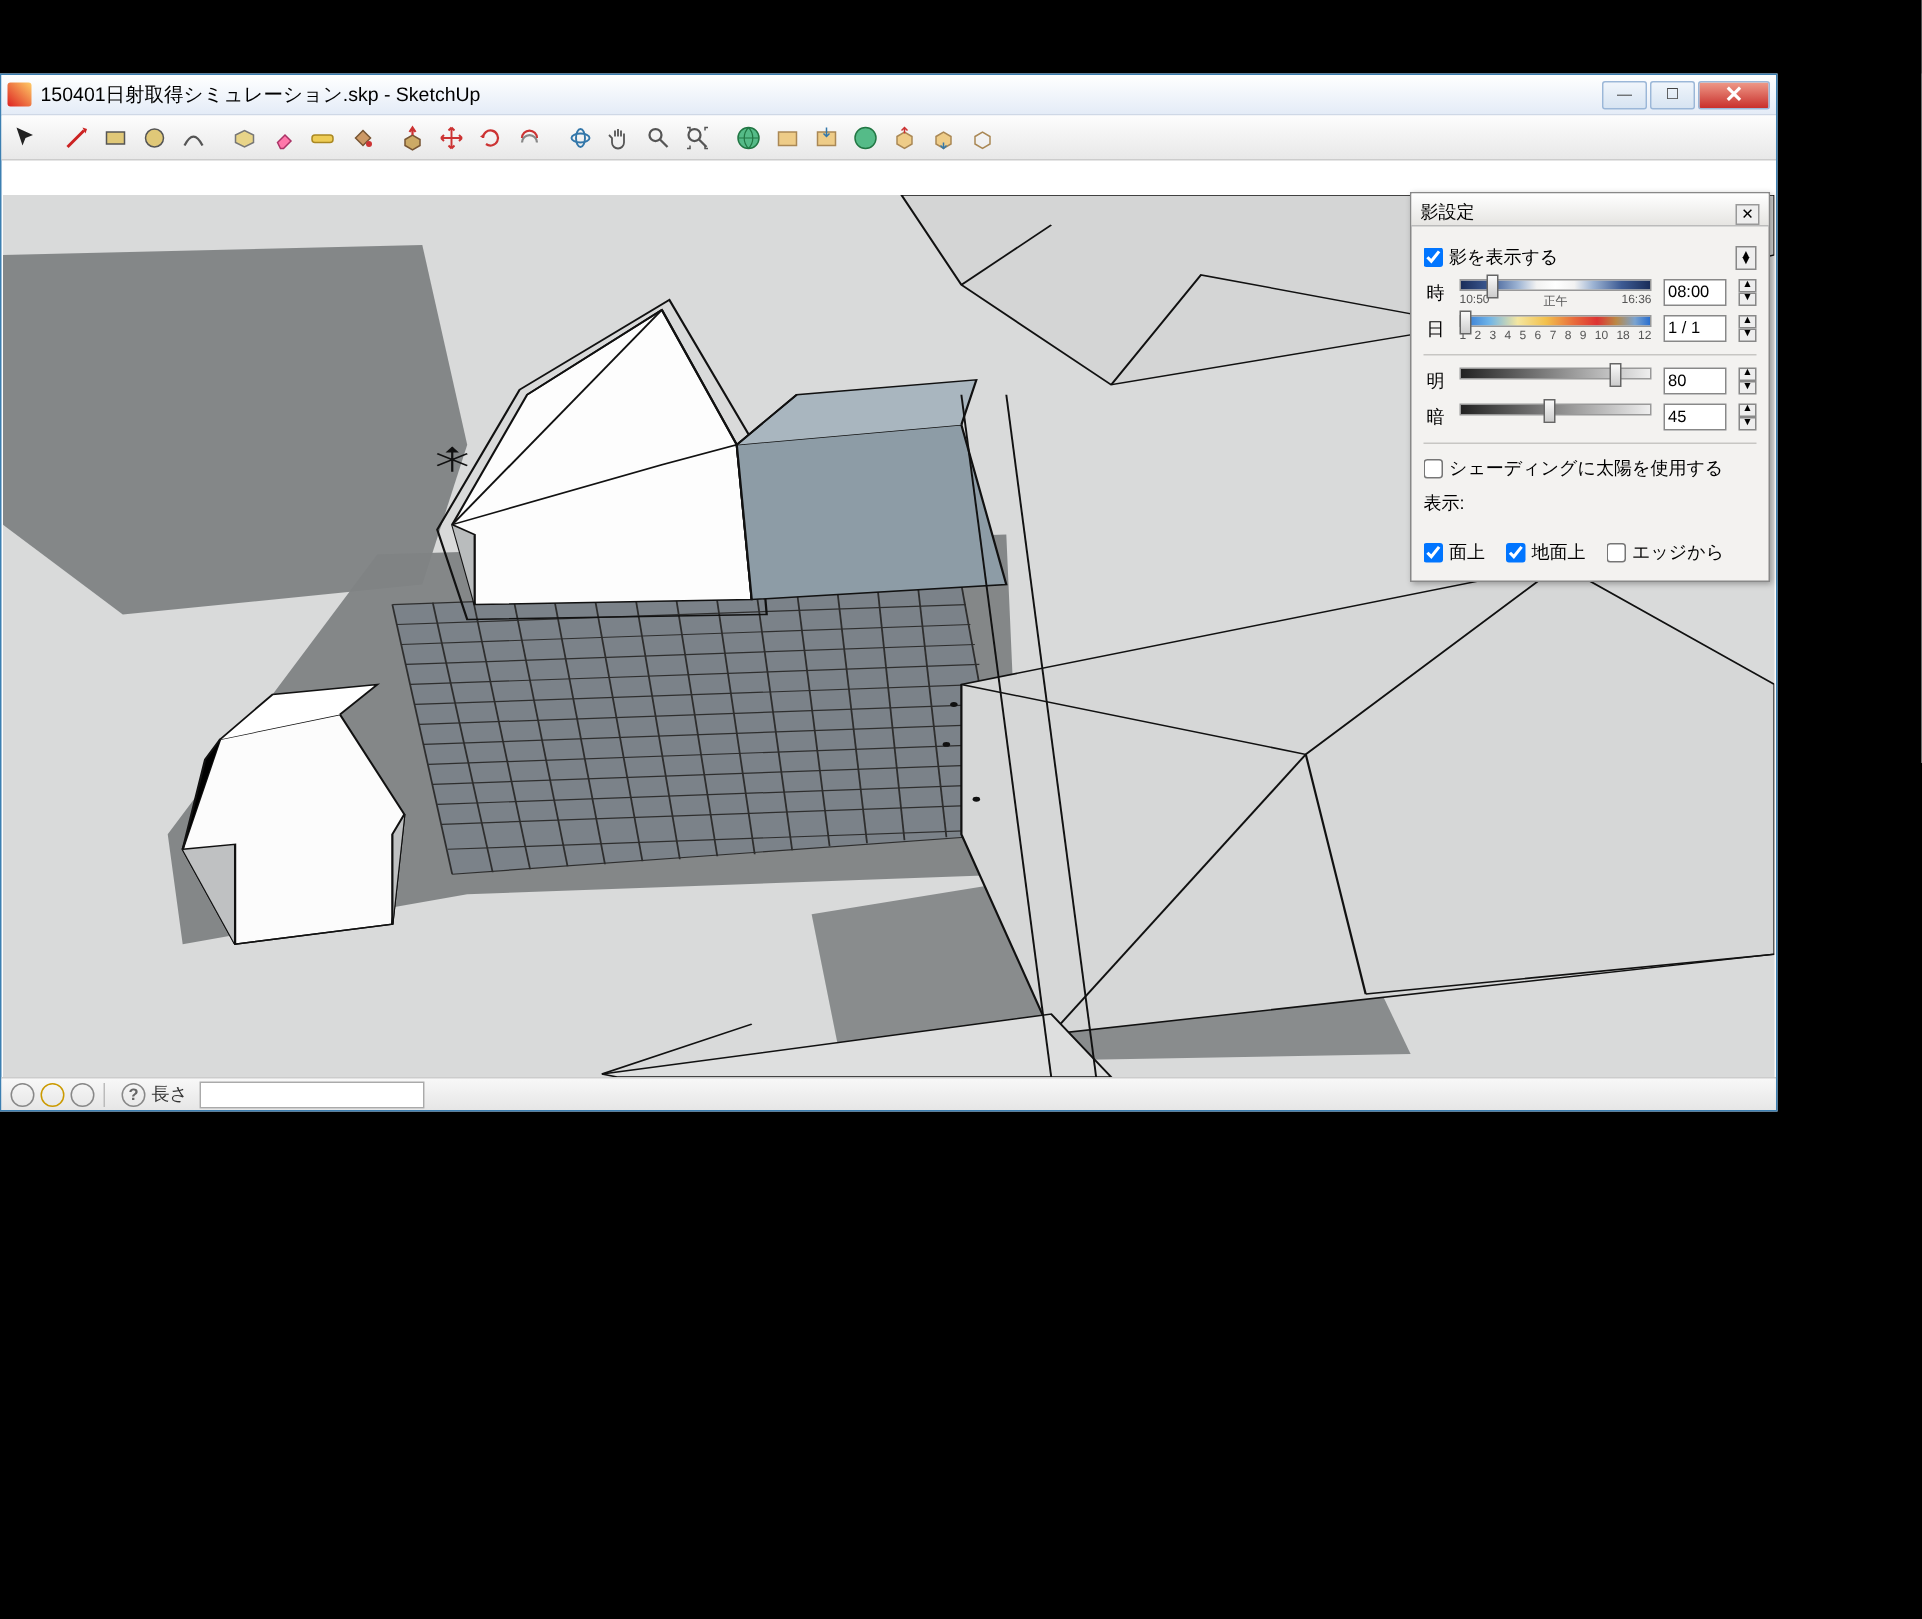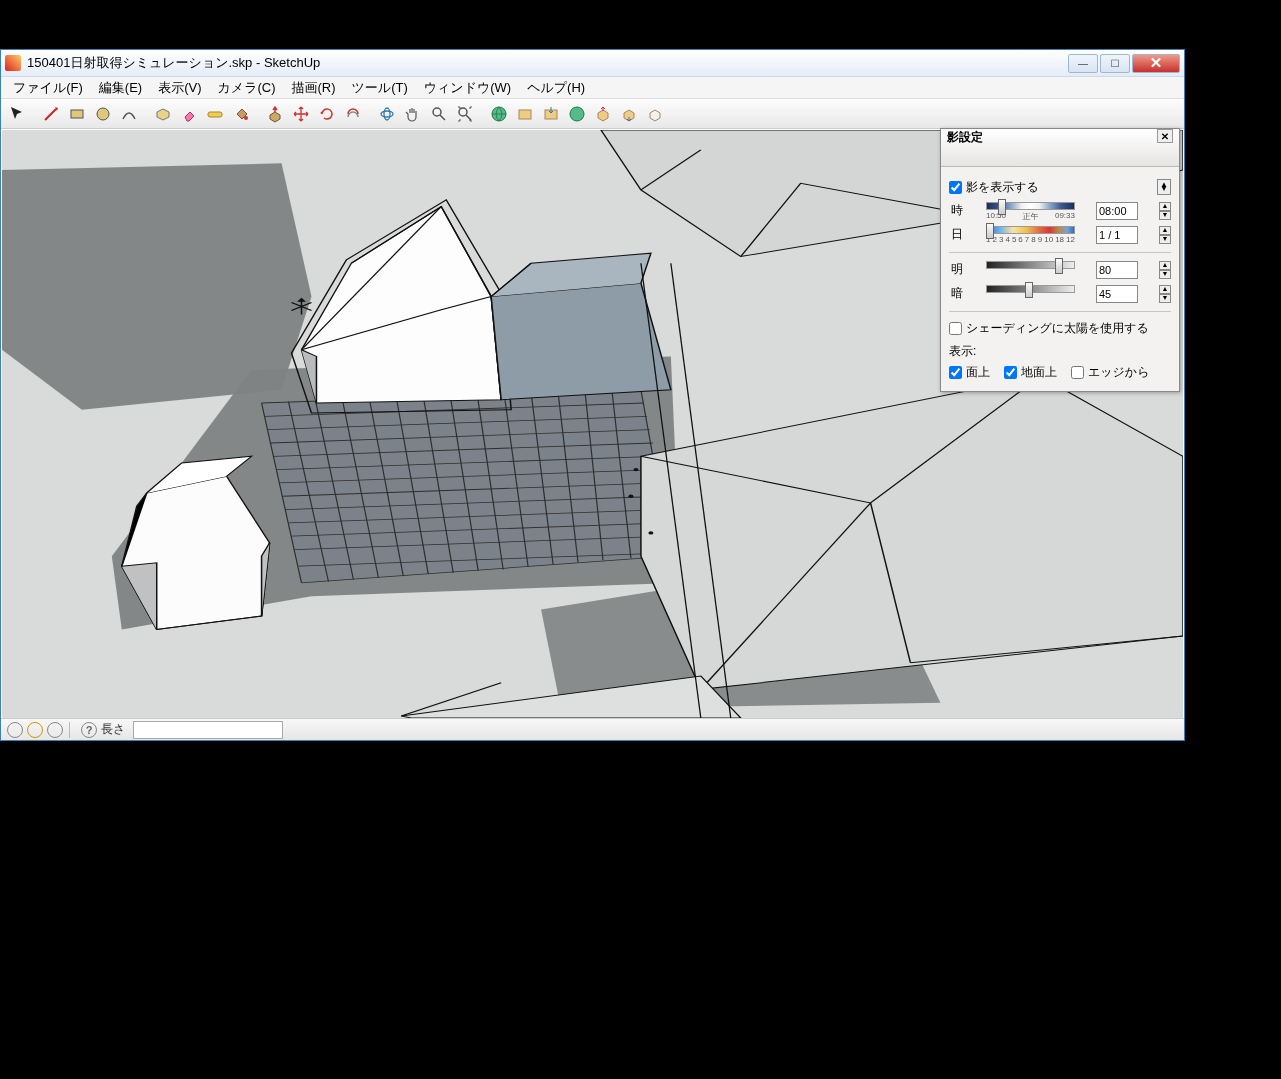--- a/index.html
+++ b/index.html
@@ -20,67 +20,57 @@
 .tbsep { width:6px; }
 .viewport { position:absolute; top:80px; left:1px; right:1px; bottom:22px; background:#d9dada; overflow:hidden; }
 .statusbar { position:absolute; bottom:0; left:0; right:0; height:22px; background:linear-gradient(#f8f8f8,#e6e6e6); border-top:1px solid #ccc; display:flex; align-items:center; padding:0 6px; font-size:12px; color:#333; gap:4px; }
 .statusbar .sbicon { width:16px; height:16px; border-radius:50%; border:1.5px solid #888; display:inline-block; }
 .statusbar .sbicon.y { border-color:#cb9a00; }
 .statusbar .sbq { width:16px;height:16px;border-radius:50%;border:1.5px solid #888;display:flex;align-items:center;justify-content:center;font-size:11px;color:#666;font-weight:bold;}
 .statusbar .msg { flex:1; margin-left:4px; }
 .statusbar .lenbox { width:150px; height:18px; background:#fff; border:1px solid #aaa; margin-left:4px; }
 
 .shadowpanel { position:absolute; top:128px; left:940px; width:240px; background:#f3f2f0; border:1px solid #888; font-size:12px; box-shadow:1px 1px 4px rgba(0,0,0,.3); }
-.sp-title { height:38px; background:linear-gradient(#fff,#e6e5e2); border-bottom:1px solid #bbb; display:flex; align-items:flex-start; padding:0 6px;font-weight:bold; }
+.sp-title { height:22px; background:linear-gradient(#fff,#e6e5e2); border-bottom:1px solid #bbb; display:flex; align-items:flex-end; padding:0 6px; }
 .sp-title span { flex:1; }
 .sp-close { width:16px;height:14px;border:1px solid #999;background:#eee;display:flex;align-items:center;justify-content:center;font-size:10px;}
 .sp-body { padding:6px 8px 10px; }
-.sp-row { display:flex; align-items:flex-start; margin:6px 0; gap:21px; }
+.sp-row { display:flex; align-items:center; margin:6px 0; gap:8px; }
 .sp-row label.lab { width:16px; text-align:center; }
 .slider-outer { flex:1; position:relative; height:18px; }
 .time-grad { height:8px; background:linear-gradient(90deg,#1a2d5a 0%,#3c5a93 15%,#9cb3d3 30%,#f2f2f2 40%,#fff 50%,#f2f2f2 60%,#9cb3d3 70%,#3c5a93 85%,#1a2d5a 100%); border:1px solid #999;}
 .date-grad { height:8px; background:linear-gradient(90deg,#2a6fcf 0%,#6fb4e8 15%,#f4e6a0 30%,#f2c04c 45%,#e86a3c 60%,#d33 72%,#b84 82%,#7aa3d0 92%,#2a6fcf 100%); border:1px solid #999;}
 .light-grad { height:8px; background:linear-gradient(90deg,#222,#eee); border:1px solid #999;}
 .slider-ticks { position:absolute; top:9px; left:0; right:0; display:flex; justify-content:space-between; font-size:8px; color:#555;}
 .slider-handle { position:absolute; top:-3px; width:8px; height:16px; background:linear-gradient(#fafafa,#ccc); border:1px solid #666; }
 .numbox { width:42px; height:18px; border:1px solid #888; background:#fff; font-size:11px; padding:0 2px; display:flex; align-items:center;}
 .spin { width:12px; display:flex; flex-direction:column; }
 .spin div { height:9px; border:1px solid #888; background:#eee; font-size:7px; line-height:6px; text-align:center;}
 .sp-chk { display:flex; align-items:center; gap:4px; }
 .sp-chk input { width:13px; height:13px; }
-.disp-row { display:flex; gap:14px; flex-wrap:wrap; margin-top:4px;}
+.disp-row { display:flex; gap:14px; flex-wrap:wrap; margin-top:16px;}
 .expand-btn { width:14px;height:16px; background:#eee; border:1px solid #888; display:flex; flex-direction:column; align-items:center; justify-content:center; gap:1px; font-size:8px; line-height:4px;}
 </style>
 </head>
 <body>
 
 <div class="topblack"></div>
 
 <div class="appwin">
 
   <div class="titlebar">
     <div class="appicon"></div>
     <div class="title">150401日射取得シミュレーション.skp - SketchUp</div>
     <div class="winbtns">
       <div class="winbtn">—</div>
       <div class="winbtn">☐</div>
       <div class="winbtn close">✕</div>
     </div>
   </div>
 
-  <div class="menubar">
-    <span>ファイル(F)</span>
-    <span>編集(E)</span>
-    <span>表示(V)</span>
-    <span>カメラ(C)</span>
-    <span>描画(R)</span>
-    <span>ツール(T)</span>
-    <span>ウィンドウ(W)</span>
-    <span>ヘルプ(H)</span>
-  </div>
 
   <div class="toolbar">
     <div class="tb">
         <svg viewBox="0 0 18 18">
           <path d="M3 2l4 12 2-5 5-2z" fill="#222"></path>
         </svg>
       </div>
     <div class="tbsep"></div>
     <div class="tb">
         <svg viewBox="0 0 18 18">
@@ -351,21 +341,21 @@
       <div class="expand-btn">▲<br>▼</div>
     </div>
 
     <div class="sp-row">
       <label class="lab">時</label>
       <div class="slider-outer">
         <div class="time-grad"></div>
         <div class="slider-ticks">
             <span>10:50</span>
             <span>正午</span>
-            <span>09:33</span>
+            <span>16:36</span>
           </div>
         <div class="slider-handle" style="left:14%"></div>
       </div>
       <div class="numbox">08:00</div>
       <div class="spin">
           <div>▲</div>
           <div>▼</div>
         </div>
     </div>
 

